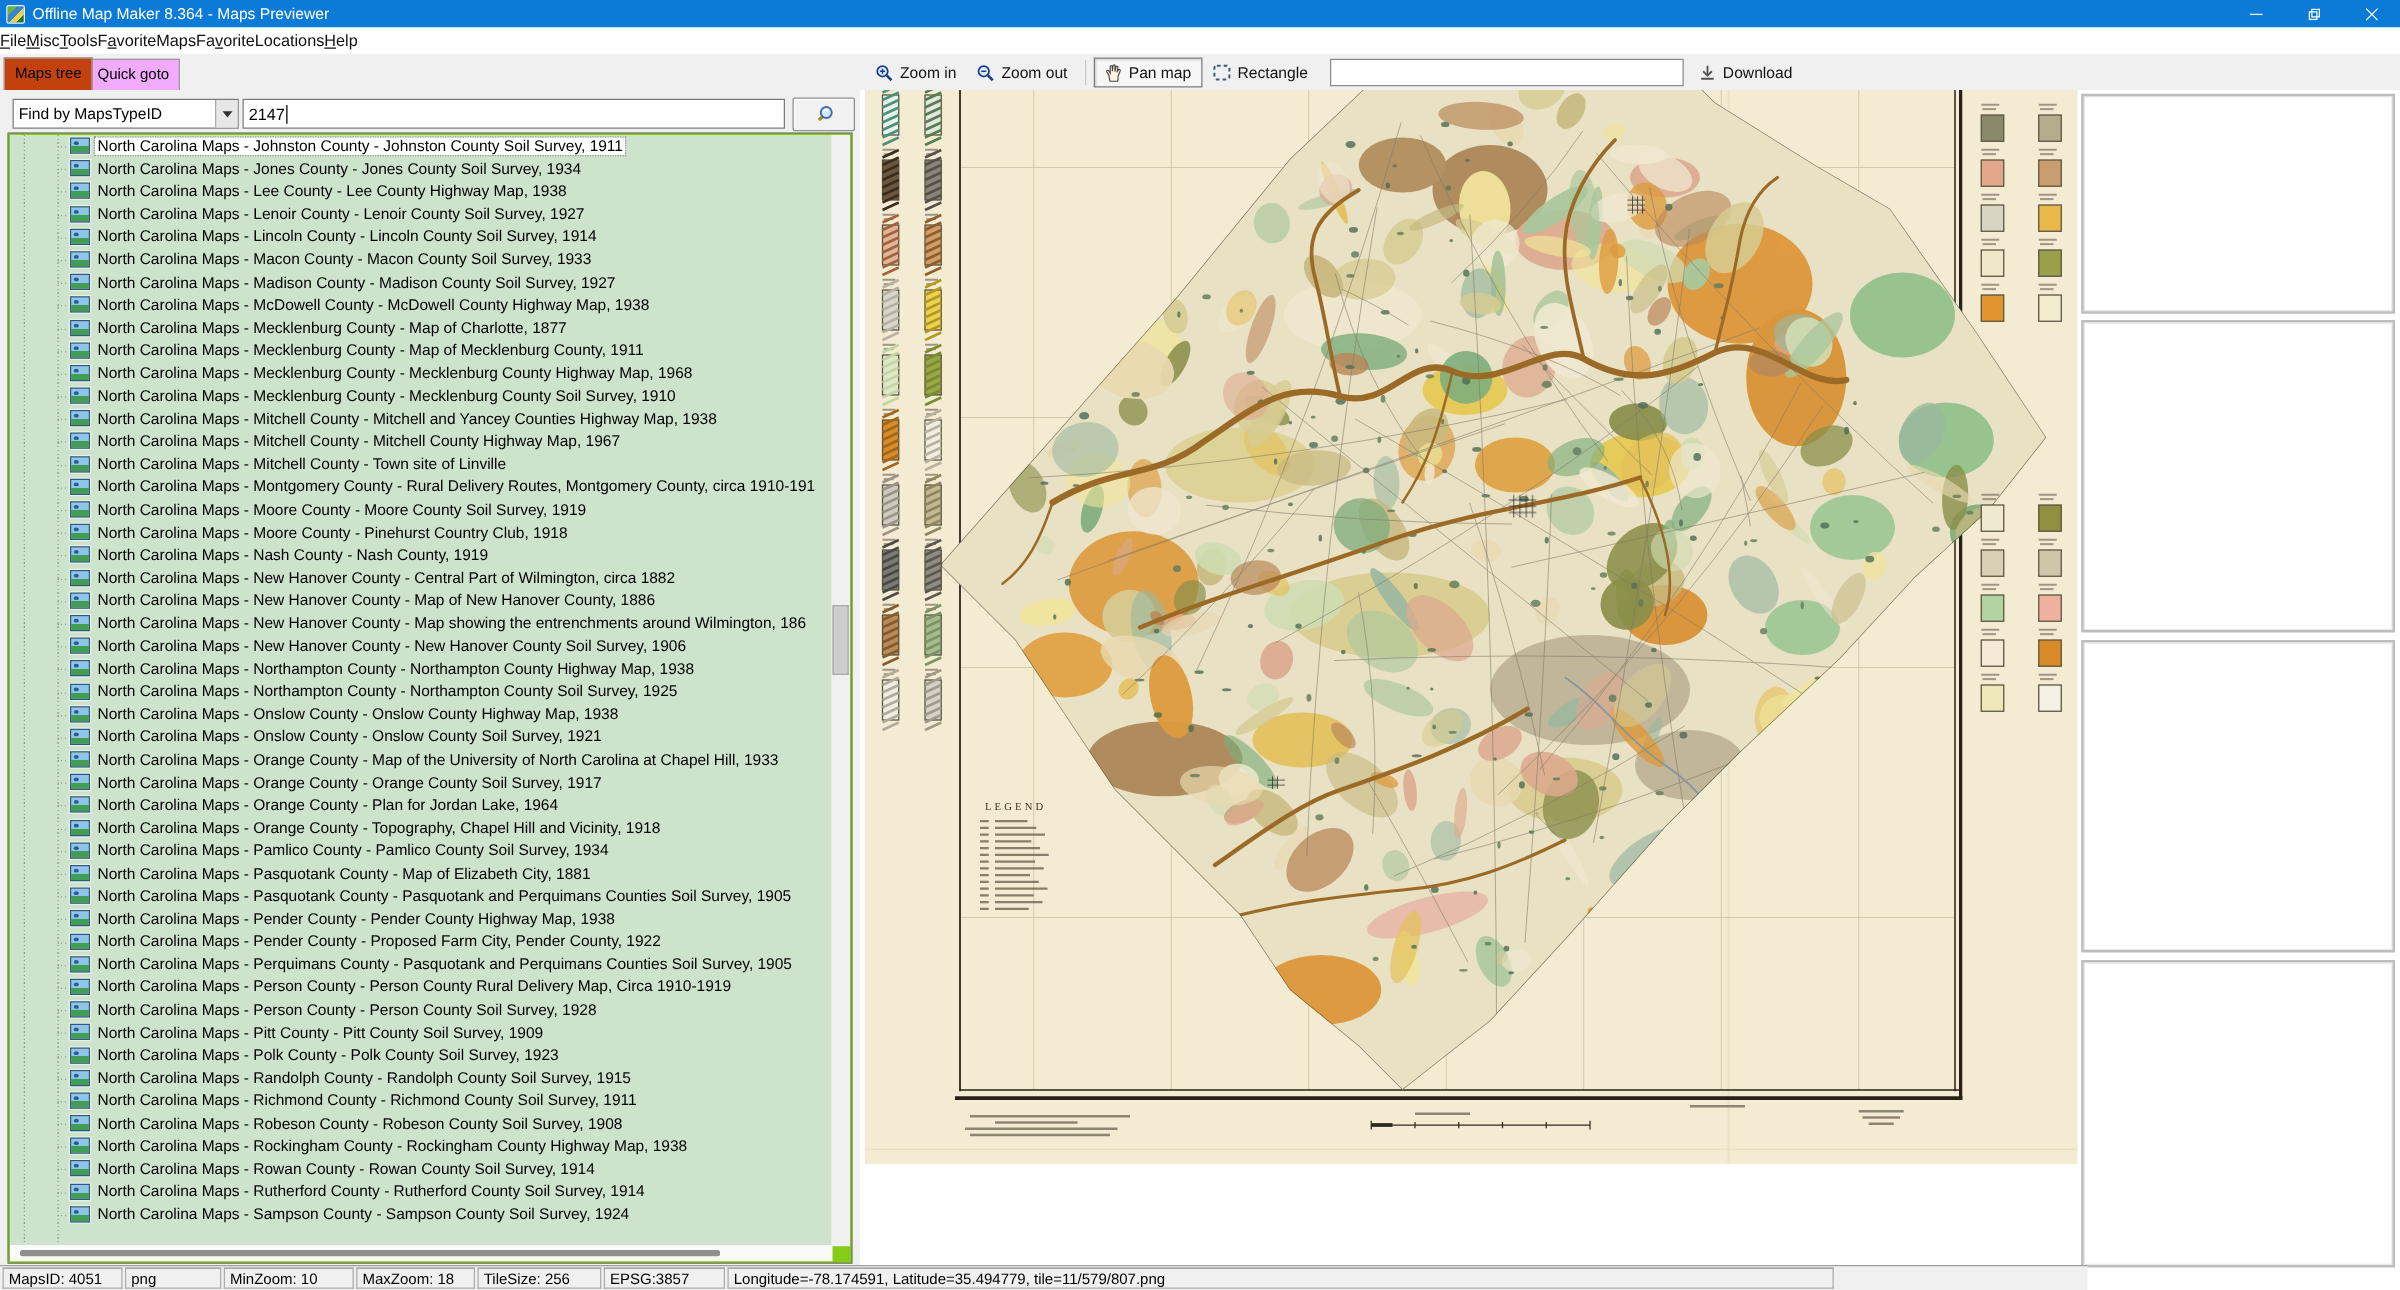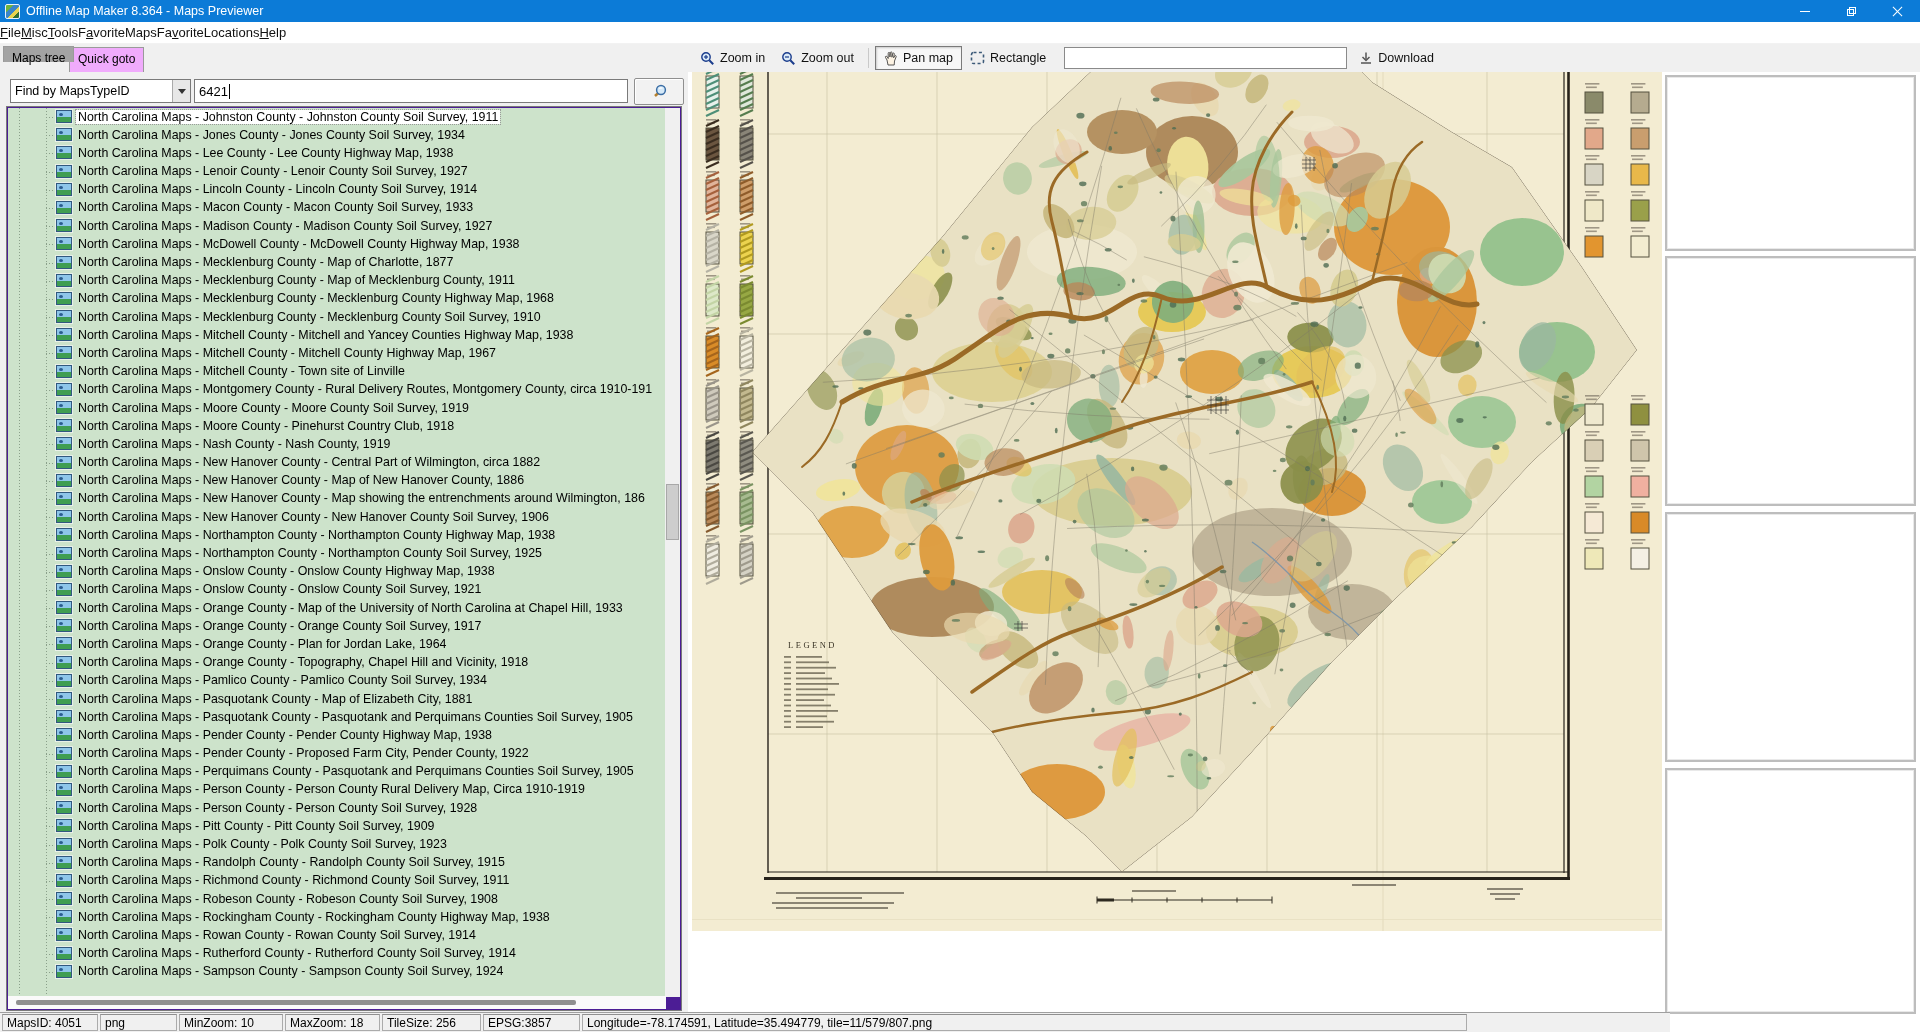--- a/index.html
+++ b/index.html
@@ -26,21 +26,21 @@
   
   #menubar { position:absolute; left:0; top:22px; width:1920px; height:22px; background:#ffffff;
              display:flex; align-items:center; font-size:13px; color:#111; border-bottom:1px solid #f2f2f2;}
   .menu-item { padding:2px 0; }
   .menu-item u { text-decoration:underline; }
 
   
   #band { position:absolute; left:0; top:44px; width:1920px; height:28px; background:#f0f0f0; }
   .tab { position:absolute; top:3px; height:25px; font-size:12px; padding:4px 8px 0 8px;
          border:1px solid #9a9a9a; border-bottom:none; background:#f0abfc; color:#000; }
-  .tab.active { background:#a3a3a3; height:16px; top:2px; z-index:2; }
+  .tab.active { background:#c2410c; height:26px; top:2px; z-index:2; }
   #tab2 { left:69px; }
   #tab1 { left:3px; }
 
   #toolbar { position:absolute; left:692px; top:0px; width:1228px; height:28px; background:#f0f0f0;
              display:flex; align-items:center; font-size:12.5px; color:#111; }
   .tbtn { display:flex; align-items:center; gap:5px; padding:3px 8px; height:24px; }
   .tbtn.pressed { border:1px solid #7a7a7a; background:#f7f7f7; box-shadow:inset 1px 1px 2px rgba(0,0,0,.18); }
   .tsep { width:1px; height:20px; background:#c9c9c9; margin:0 6px; }
   #tool-input { width:283px; height:22px; border:1px solid #8a8a8a; background:#fff; margin:0 4px 0 10px;
                 font-size:12px; padding:0 4px; }
@@ -55,21 +55,21 @@
                display:flex; align-items:center; justify-content:center; }
   .arrow-down { width:0; height:0; border-left:4px solid transparent; border-right:4px solid transparent;
                 border-top:5px solid #333; }
   #search-box { position:absolute; left:194px; top:7px; width:434px; height:24px; background:#fff;
                 border:1px solid #7a7a7a; font-size:13px; display:flex; align-items:center; padding-left:4px; }
   #caret { display:inline-block; width:1px; height:15px; background:#000; margin-left:1px; }
   #search-btn { position:absolute; left:634px; top:6px; width:50px; height:27px; background:#f2f2f2;
                 border:1px solid #8f8f8f; border-radius:2px; box-shadow:1px 1px 0 #fff inset;
                 display:flex; align-items:center; justify-content:center; }
 
-  #listbox { position:absolute; left:6px; top:34px; width:676px; height:905px; background:#4c1d95;
+  #listbox { position:absolute; left:6px; top:34px; width:676px; height:905px; background:#84cc16;
              border:1px solid #7a7a7a; }
   #tree { position:absolute; left:1px; top:1px; width:658px; height:889px; background:#cde3cb; overflow:hidden; }
   .tree-vline { position:absolute; top:0; width:1px; height:100%;
                 background:repeating-linear-gradient(to bottom,#8aa08a 0 1px,transparent 1px 3px); }
   .trow { position:relative; height:18.2px; white-space:nowrap; font-size:12.4px; color:#000; }
   .trow .stub { position:absolute; left:38px; top:9px; width:9px; height:1px;
                 background:repeating-linear-gradient(to right,#8aa08a 0 1px,transparent 1px 3px); }
   .trow .ticn { position:absolute; left:48px; top:2px; width:16px; height:13px; border:1px solid #31597f;
                 background:linear-gradient(#8ec6ea 0 55%,#3f9e52 55%); box-shadow:0 0 0 1px #e8f0e8; }
   .trow .ticn:before { content:""; position:absolute; left:2px; top:2px; width:4px; height:3px;
@@ -176,21 +176,21 @@
 </div>
 
 <div id="left-panel">
   <div id="combo">
     <span id="combo-label">Find by MapsTypeID</span>
     <span id="combo-btn">
         <span class="arrow-down"></span>
       </span>
   </div>
   <div id="search-box">
-    <span>6421</span>
+    <span>2147</span>
       <span id="caret"></span>
   </div>
   <div id="search-btn">
     <svg width="18" height="18" viewBox="0 0 18 18">
       <line x1="5" y1="13" x2="10" y2="8.6" stroke="#b5802f" stroke-width="2.6"></line>
       <circle cx="11" cy="7" r="4.4" fill="#d5e9f8" stroke="#3b6ea5" stroke-width="1.5"></circle>
       <path d="M9.2 5.6 Q10.6 4.4 12.4 5.2" fill="none" stroke="#fff" stroke-width="1.2"></path>
     </svg>
   </div>
 

